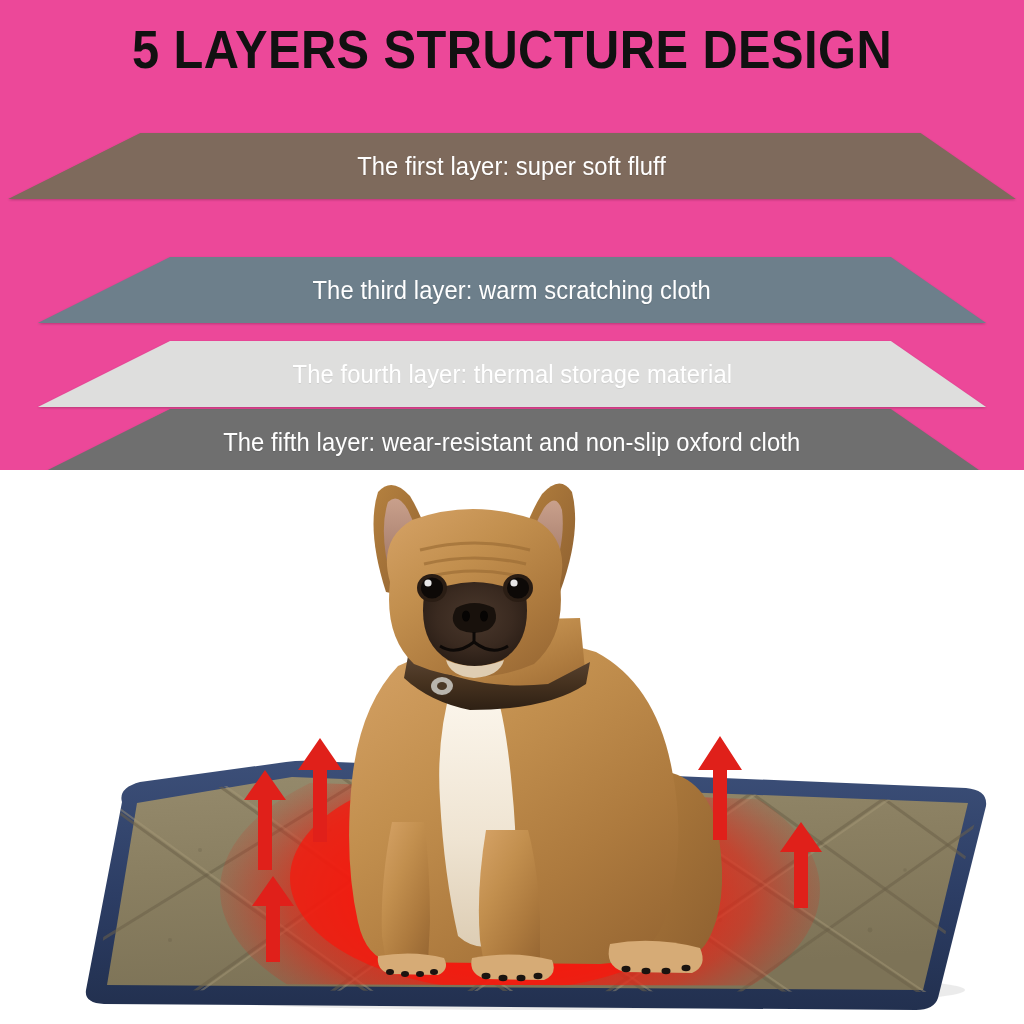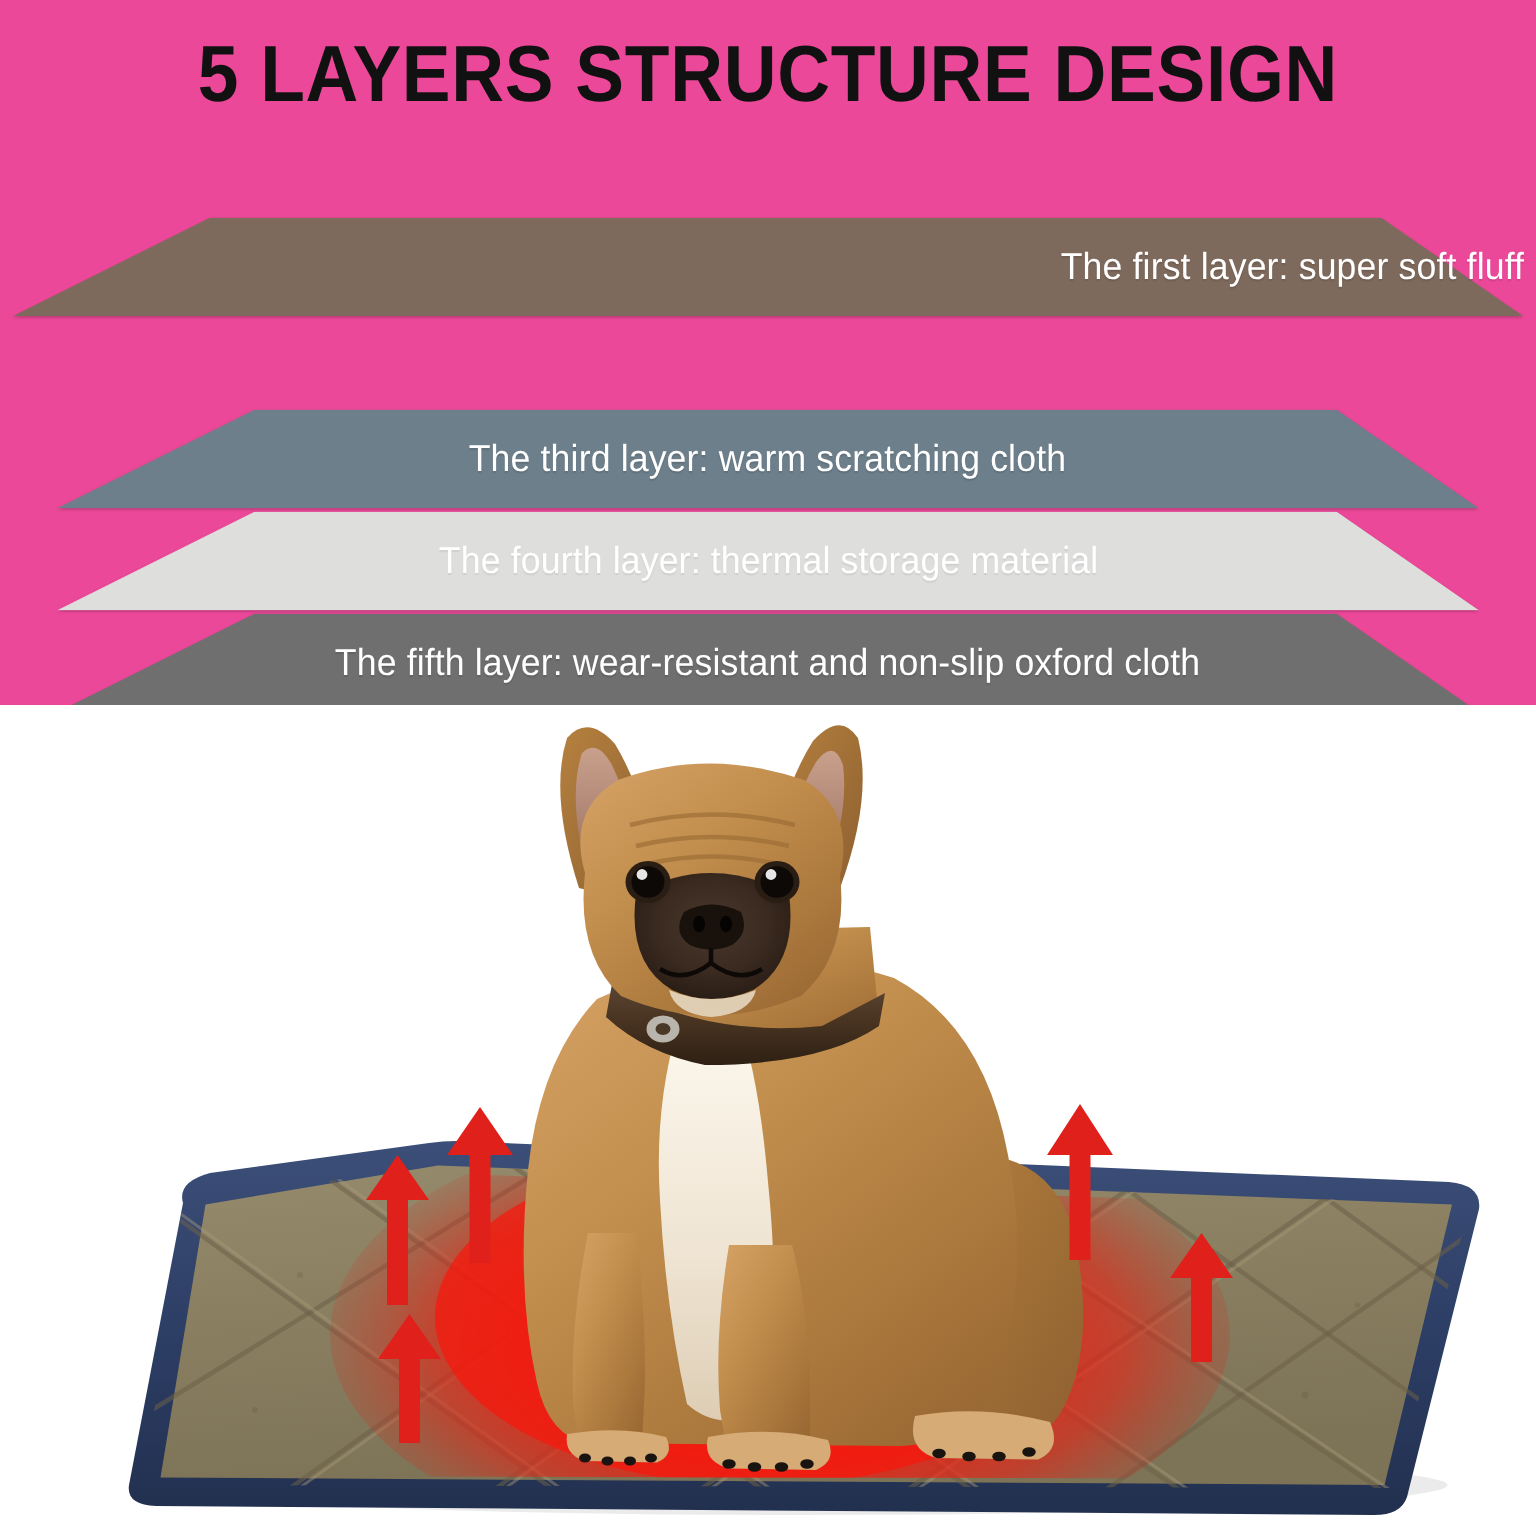--- a/index.html
+++ b/index.html
@@ -69,23 +69,23 @@
     z-index: 2;
     color: #ffffff;
     font-family: "Liberation Sans", sans-serif;
     font-size: 25px;
     font-weight: 400;
     letter-spacing: 0.1px;
     white-space: nowrap;
     transform: scaleX(0.95);
     text-shadow: 0 1px 1px rgba(0,0,0,0.12);
   }
-  .layer-band.l1 { top: 12px; justify-content: flex-end;   }
+  .layer-band.l1 { top: 0px;   }
   .layer-band.l2 { top: 70px;  }
-  .layer-band.l3 { top: 140px; align-items: center; }
+  .layer-band.l3 { top: 124px; align-items: center; }
   .layer-band.l4 { top: 208px; }
   .layer-band.l5 { top: 276px; }
 
   .layer-band.l4 .layer-label { text-shadow: 0 1px 1px rgba(0,0,0,0.07); }
 
   
   #photo {
     position: absolute;
     top: 470px;
     left: 0;

